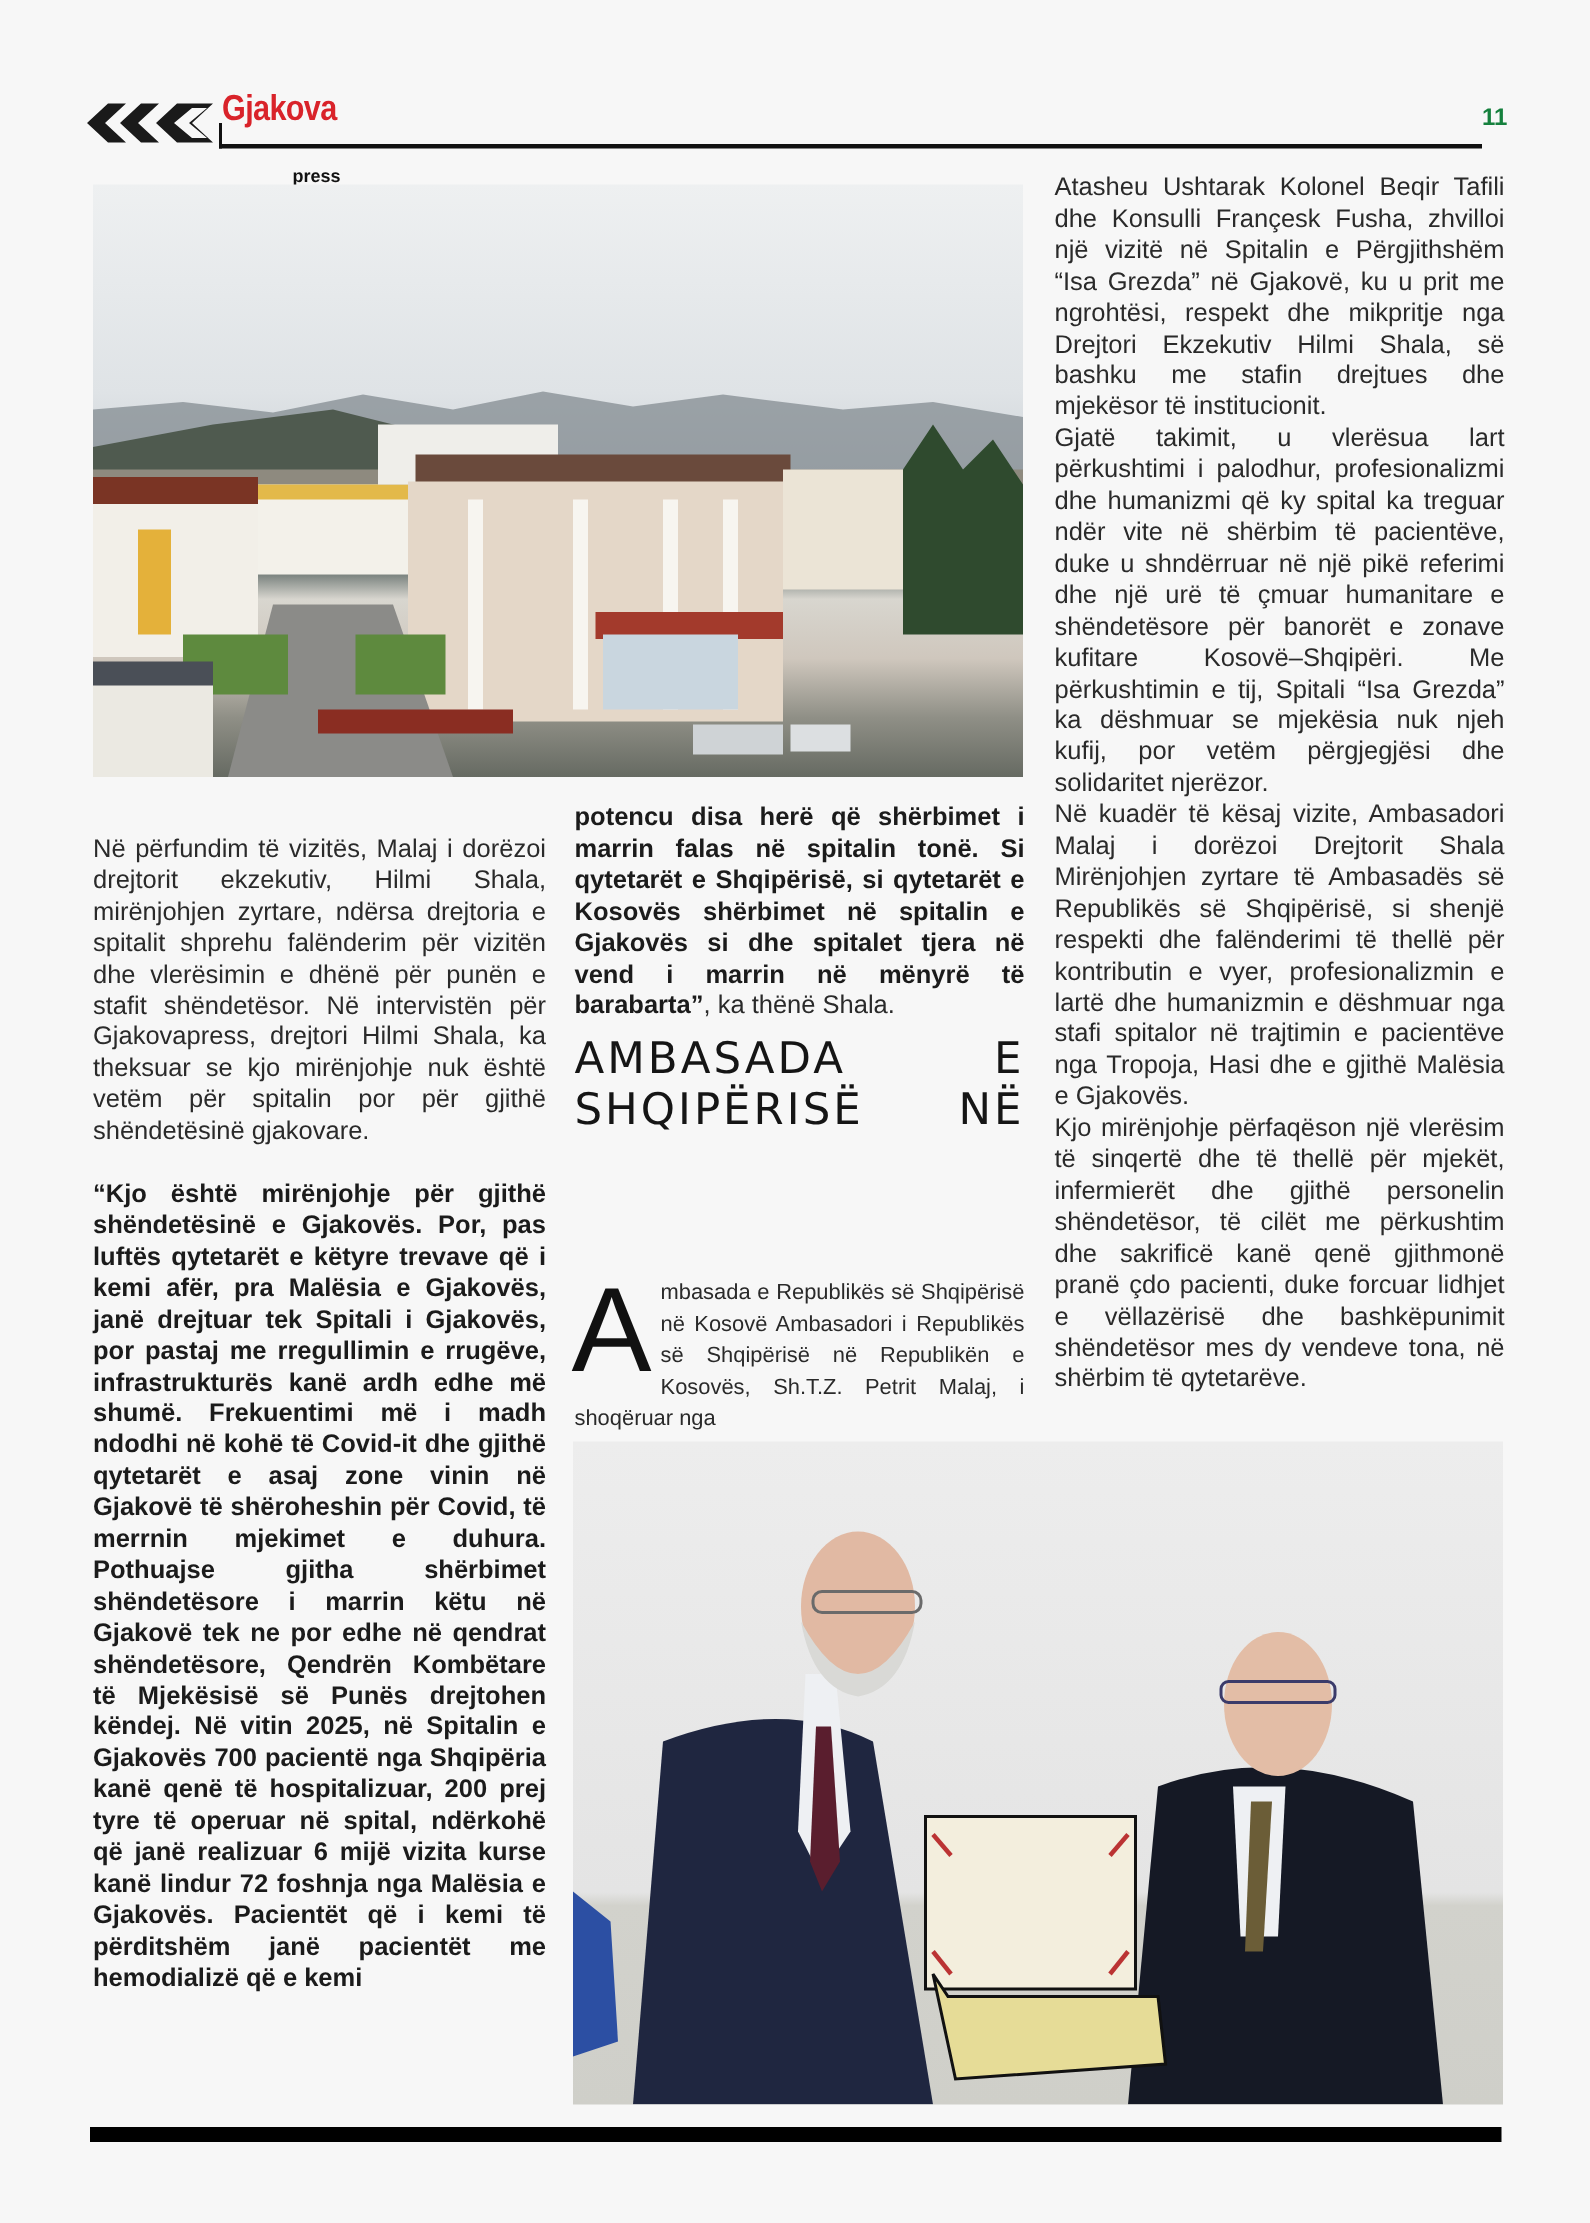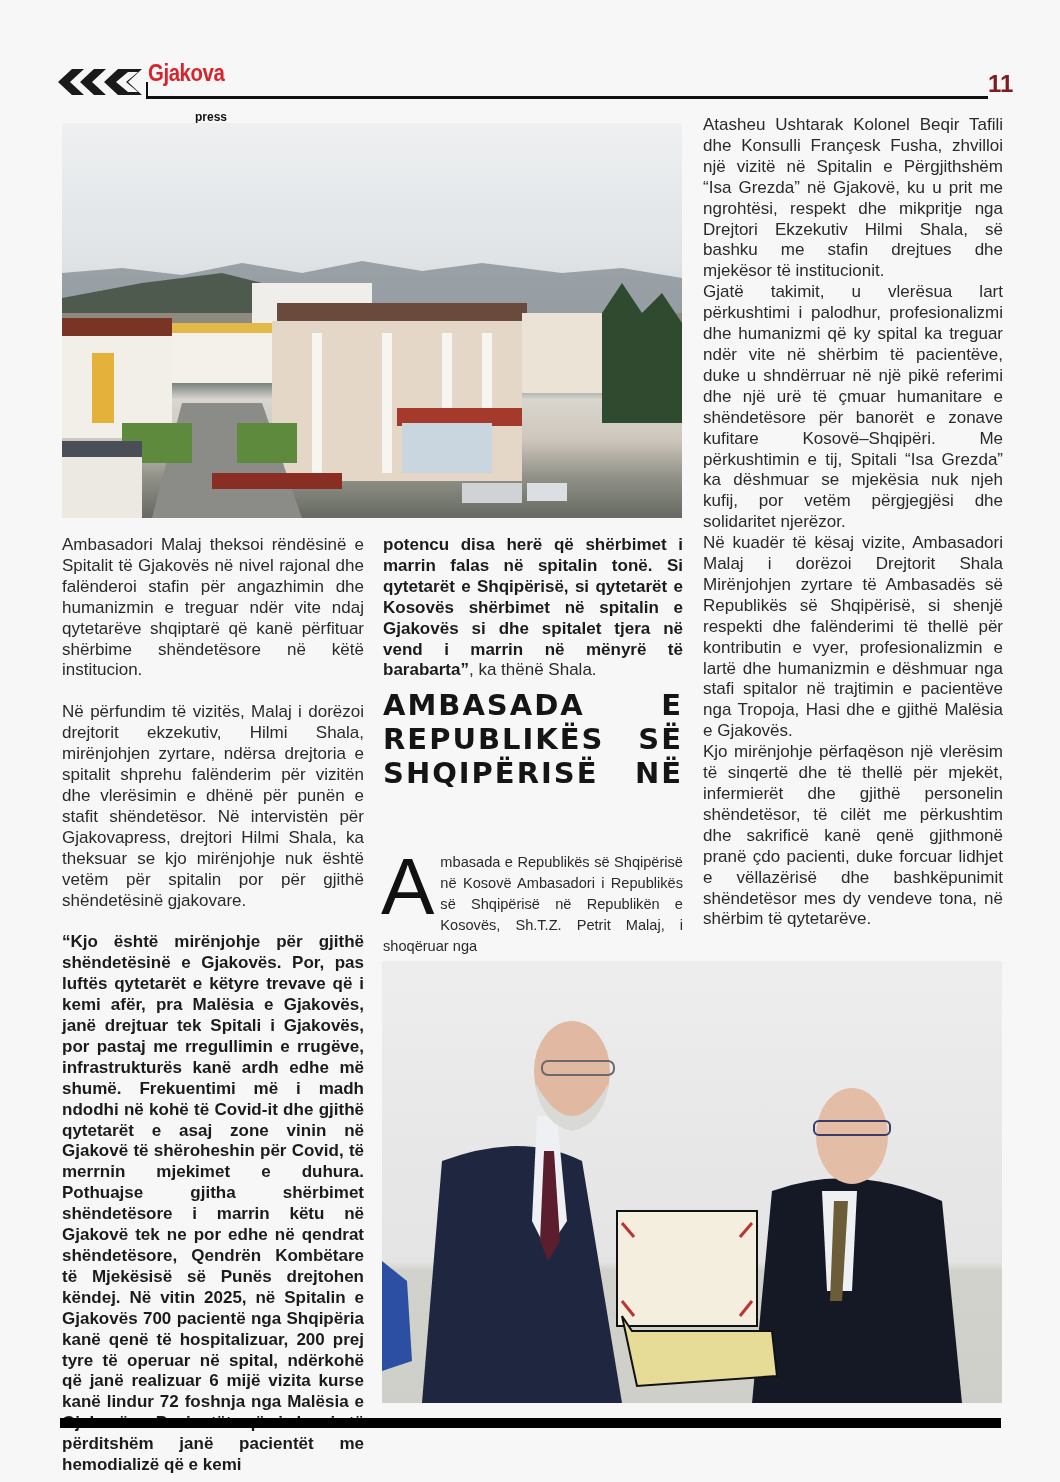--- a/index.html
+++ b/index.html
@@ -18,41 +18,41 @@
     transform: scaleX(0.85); transform-origin: left top;
   }
   .logo-sub {
     position: absolute; left: 195px; top: 83px;
     font-family: "Liberation Sans", sans-serif; font-weight: 900;
     font-size: 12px; color: #111; line-height: 12px; margin-top: 28px;
   }
   .header-rule { position: absolute; left: 146px; top: 96px; width: 842px; height: 3px; background: #111; }
   .header-rule-v { position: absolute; left: 146px; top: 82px; width: 2px; height: 17px; background: #111; }
   .page-num {
-    position: absolute; left: 988px; top: 70px; font-weight: 900; font-size: 24px; color: #7f1d1d;
+    position: absolute; left: 988px; top: 70px; font-weight: 900; font-size: 16px; color: #15803d;
     font-family: "Liberation Sans", sans-serif;
   }
 
   .photo { position: absolute; overflow: hidden; }
   .photo-hospital { left: 62px; top: 123px; width: 620px; height: 395px;
     background: linear-gradient(180deg, #eef0f1 0%, #dfe3e6 35%, #c9cfd4 52%, #9aa3a8 60%, #7e8682 66%, #d8d6cf 70%, #cfc7bd 80%, #8f8f86 90%, #666a62 100%); }
   .photo-ceremony { left: 382px; top: 961px; width: 620px; height: 442px;
     background: linear-gradient(180deg, #ededed 0%, #e4e4e4 68%, #d2d2cc 70%, #cfcfc9 100%); }
 
   .col { position: absolute; font-size: 17px; line-height: 20.9px; text-align: justify; color: #2a2a2a; }
   .col p { margin: 0; }
   .col-left { left: 62px; top: 535px; width: 302px; }
   .col-mid { left: 383px; top: 535px; width: 300px; }
   .col-right { left: 703px; top: 115px; width: 300px; }
   .bold { font-weight: 700; color: #1b1b1b; margin-top: 29px; }
   .gap { height: 21px; }
 
   .headline {
     position: absolute; left: 383px; top: 688px; width: 300px;
-    font-family: "DejaVu Sans", sans-serif; font-weight: 700; font-size: 29px; line-height: 34px;
+    font-family: "DejaVu Sans", sans-serif; font-weight: 400; font-size: 29px; line-height: 34px;
     color: #151515; text-align: justify; text-align-last: justify; letter-spacing: 2px;
   }
   .headline-line { display: block; text-align: justify; text-align-last: justify; }
   .headline-line.last { text-align-last: left; }
 
   .lead { position: absolute; left: 383px; top: 852px; width: 300px; font-size: 14.6px; line-height: 20.9px; text-align: justify; color: #2a2a2a; }
   .dropcap { float: left; font-family: "Liberation Sans", sans-serif; font-size: 80px; line-height: 66px; margin: 2px 6px 0 -2px; color: #111; }
 
   .footer-bar { position: absolute; left: 60px; top: 1418px; width: 941px; height: 10px; background: #000; }
 </style>
@@ -99,34 +99,32 @@
     <rect x="175" y="300" width="60" height="40" fill="#5e8a3e"></rect>
     <rect x="0" y="320" width="80" height="75" fill="#ebe9e2"></rect>
     <rect x="0" y="318" width="80" height="16" fill="#4a4f57"></rect>
     <rect x="150" y="350" width="130" height="16" fill="#8a2d22"></rect>
     <rect x="400" y="360" width="60" height="20" fill="#cfd3d6"></rect>
     <rect x="465" y="360" width="40" height="18" fill="#dcdfe1"></rect>
   </svg>
 </div>
 
 <div class="col col-left">
-  <p>Ambasadori Malaj theksoi rëndësinë e Spitalit të Gjakovës në nivel rajonal dhe falënderoi stafin për angazhimin dhe humanizmin e treguar ndër vite ndaj qytetarëve shqiptarë që kanë përfituar shërbime shëndetësore në këtë institucion.</p>
   <div class="gap"></div>
   <p>Në përfundim të vizitës, Malaj i dorëzoi drejtorit ekzekutiv, Hilmi Shala, mirënjohjen zyrtare, ndërsa drejtoria e spitalit shprehu falënderim për vizitën dhe vlerësimin e dhënë për punën e stafit shëndetësor. Në intervistën për Gjakovapress, drejtori Hilmi Shala, ka theksuar se kjo mirënjohje nuk është vetëm për spitalin por për gjithë shëndetësinë gjakovare.</p>
   <div class="gap"></div>
   <p class="bold">“Kjo është mirënjohje për gjithë shëndetësinë e Gjakovës. Por, pas luftës qytetarët e këtyre trevave që i kemi afër, pra Malësia e Gjakovës, janë drejtuar tek Spitali i Gjakovës, por pastaj me rregullimin e rrugëve, infrastrukturës kanë ardh edhe më shumë. Frekuentimi më i madh ndodhi në kohë të Covid-it dhe gjithë qytetarët e asaj zone vinin në Gjakovë të shëroheshin për Covid, të merrnin mjekimet e duhura. Pothuajse gjitha shërbimet shëndetësore i marrin këtu në Gjakovë tek ne por edhe në qendrat shëndetësore, Qendrën Kombëtare të Mjekësisë së Punës drejtohen këndej. Në vitin 2025, në Spitalin e Gjakovës 700 pacientë nga Shqipëria kanë qenë të hospitalizuar, 200 prej tyre të operuar në spital, ndërkohë që janë realizuar 6 mijë vizita kurse kanë lindur 72 foshnja nga Malësia e Gjakovës. Pacientët që i kemi të përditshëm janë pacientët me hemodializë që e kemi</p>
 </div>
 
 <div class="col col-mid">
   <p><span class="bold">potencu disa herë që shërbimet i marrin falas në spitalin tonë. Si qytetarët e Shqipërisë, si qytetarët e Kosovës shërbimet në spitalin e Gjakovës si dhe spitalet tjera në vend i marrin në mënyrë të barabarta”</span><span>, ka thënë Shala.</span></p>
 </div>
 
 <div class="headline">
   <span class="headline-line">AMBASADA E</span>
-  <span class="headline-line">REPUBLIKËS SË</span>
   <span class="headline-line">SHQIPËRISË NË</span>
 </div>
 
 <div class="lead">
   <span class="dropcap">A</span>
   <span>mbasada e Republikës së Shqipërisë në Kosovë Ambasadori i Republikës së Shqipërisë në Republikën e Kosovës, Sh.T.Z. Petrit Malaj, i shoqëruar nga</span>
 </div>
 
 <div class="col col-right">
   <p>Atasheu Ushtarak Kolonel Beqir Tafili dhe Konsulli Françesk Fusha, zhvilloi një vizitë në Spitalin e Përgjithshëm “Isa Grezda” në Gjakovë, ku u prit me ngrohtësi, respekt dhe mikpritje nga Drejtori Ekzekutiv Hilmi Shala, së bashku me stafin drejtues dhe mjekësor të institucionit.</p>

